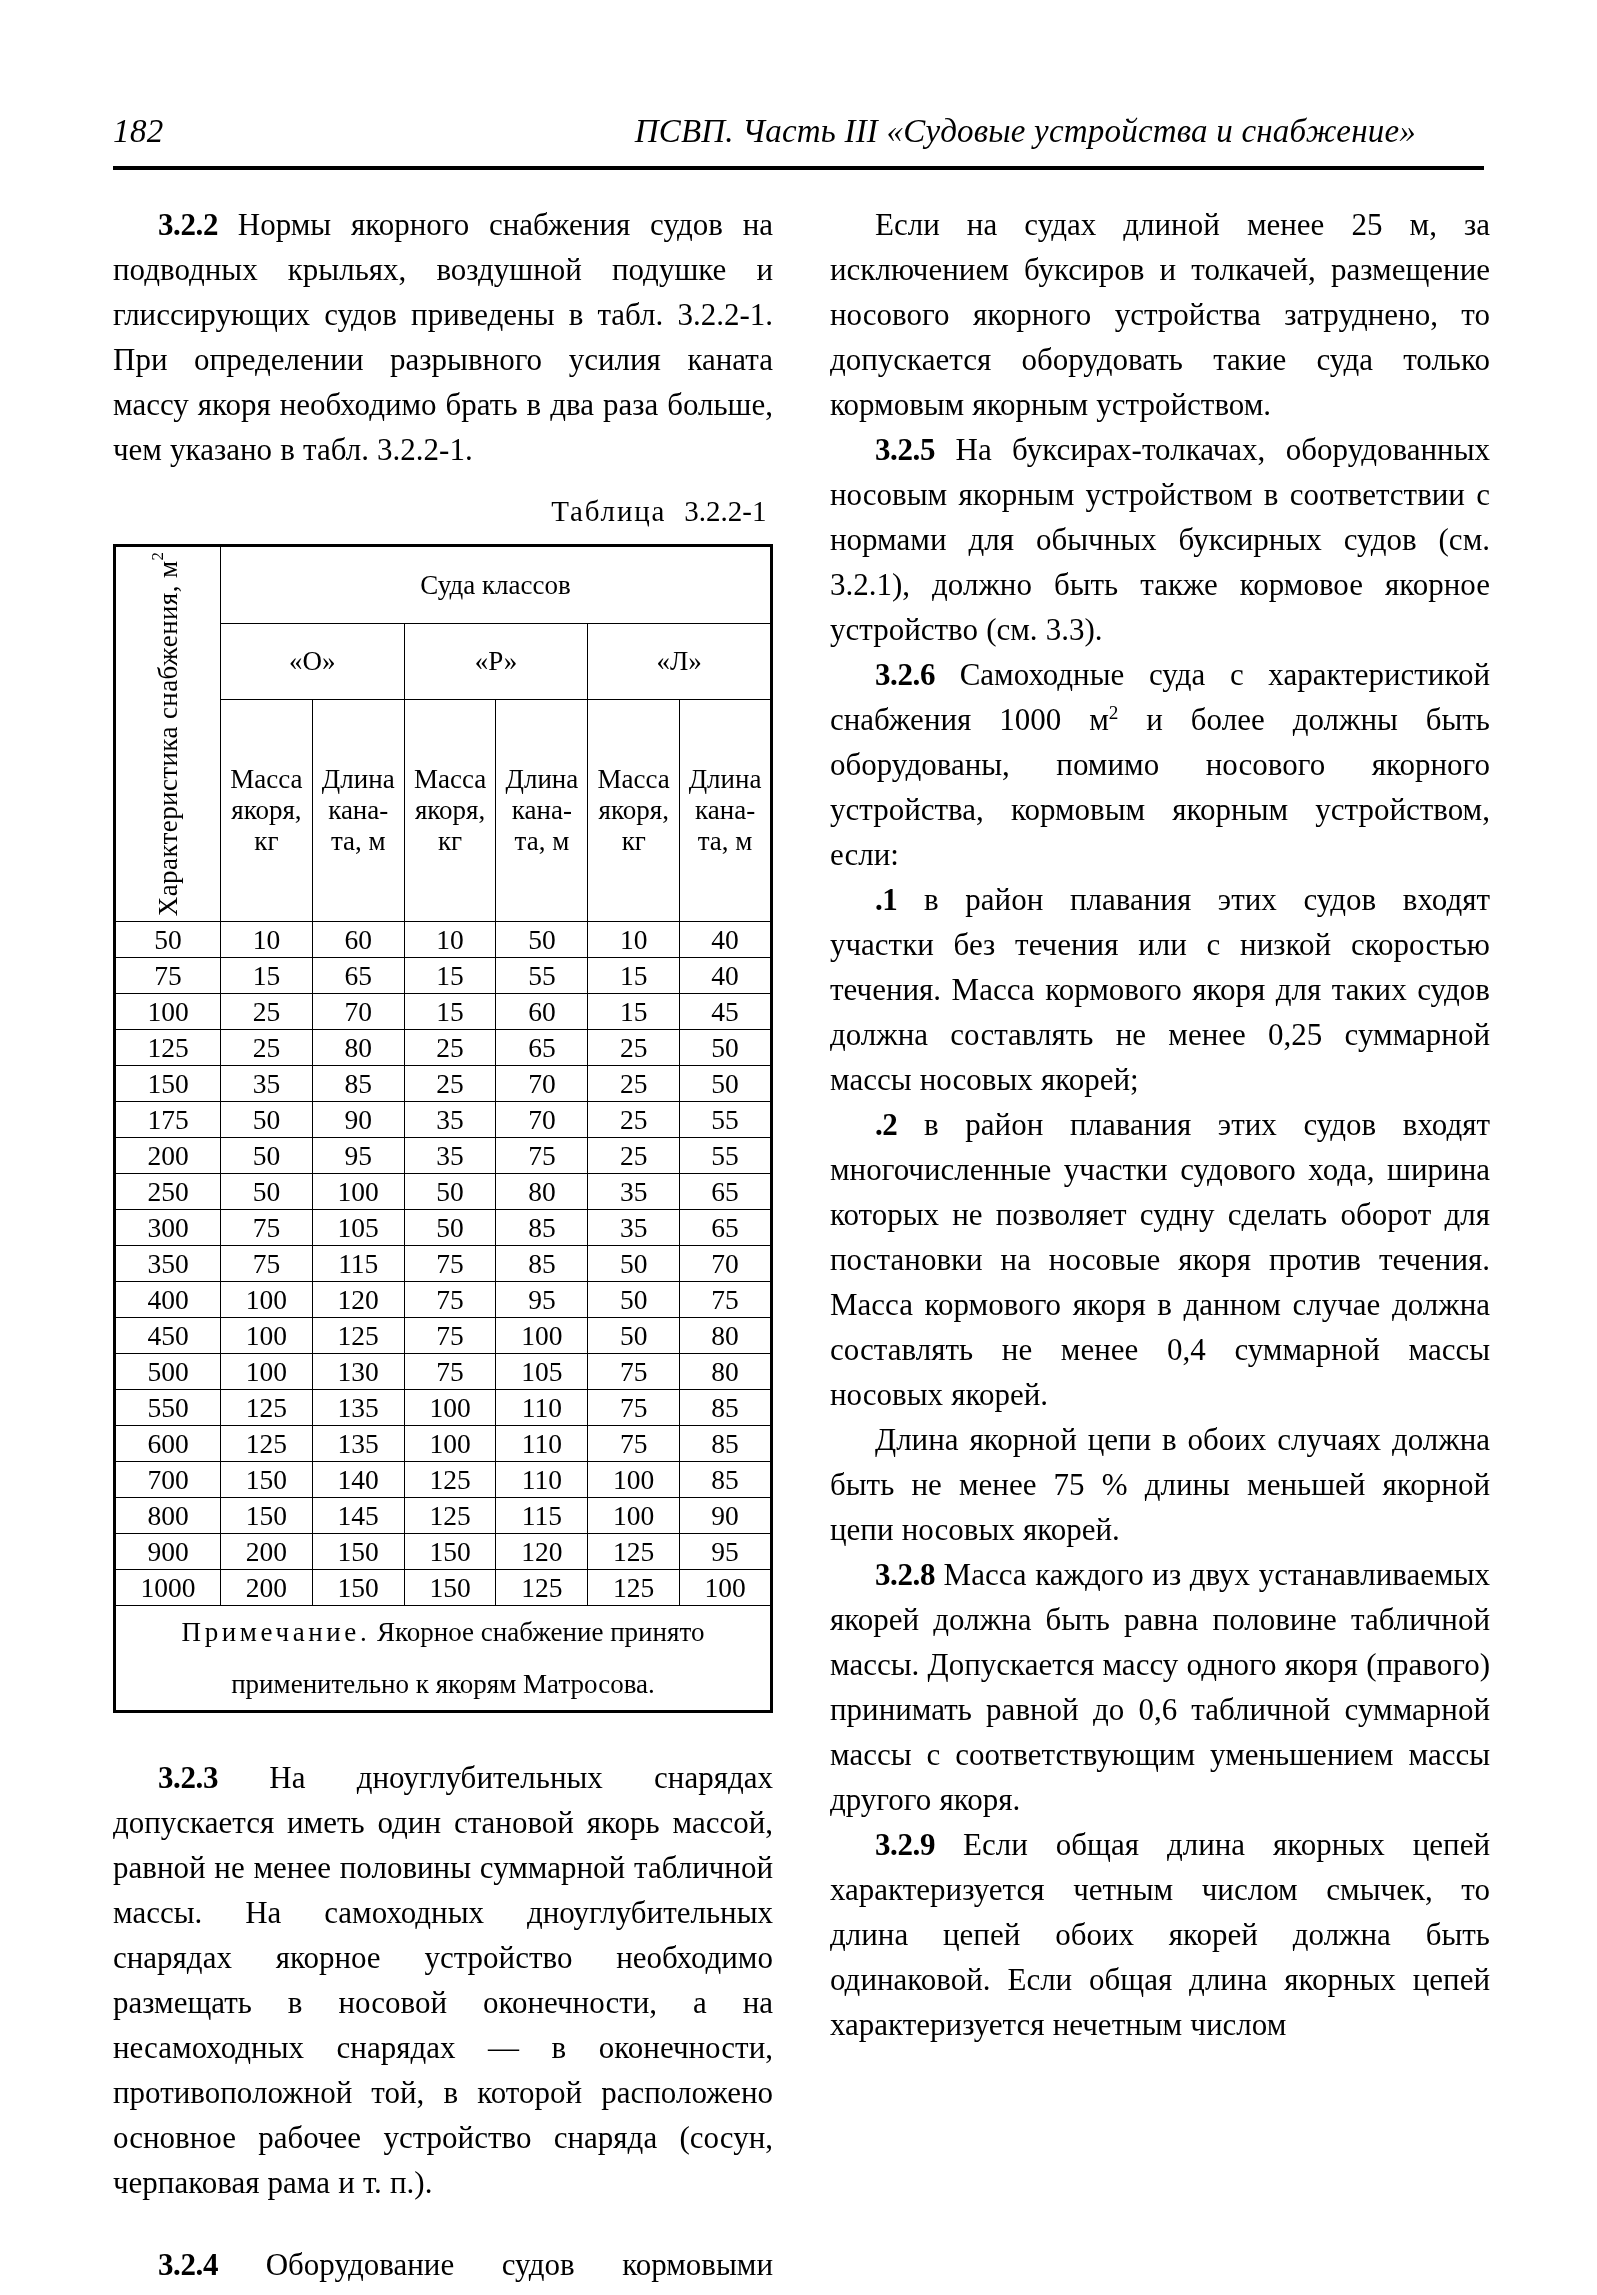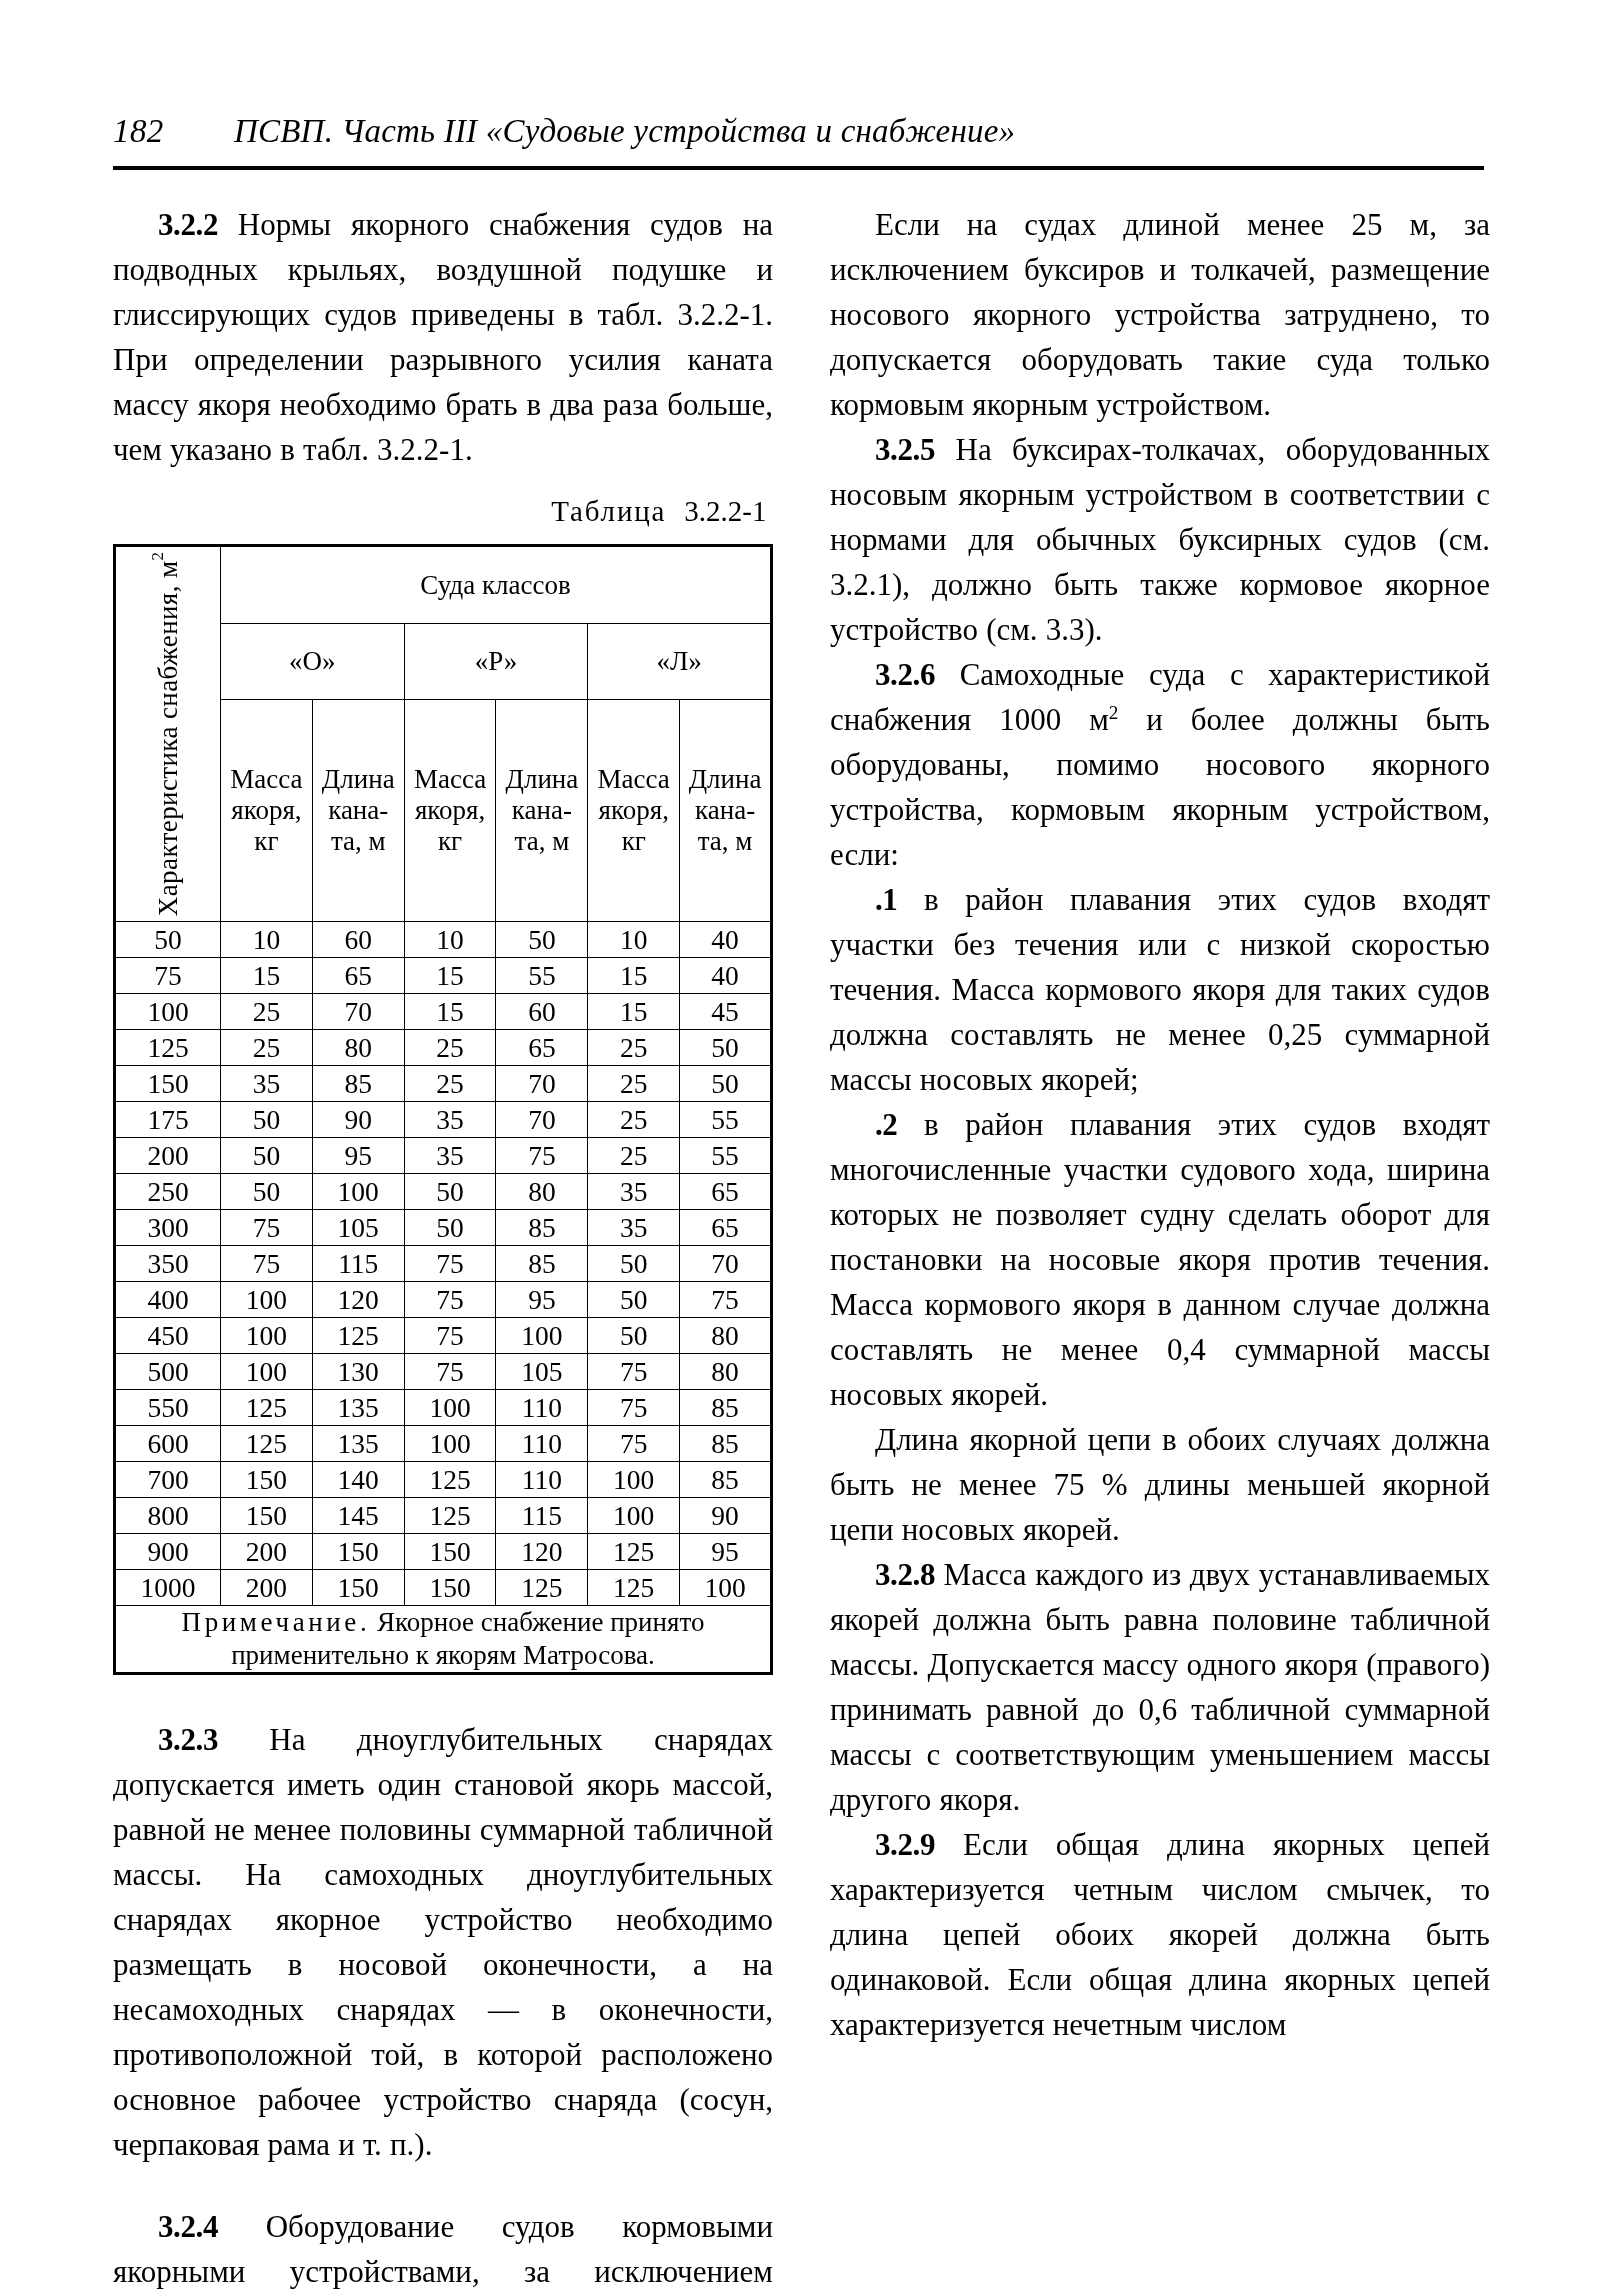--- a/index.html
+++ b/index.html
@@ -38,21 +38,21 @@
     font-size: 33px;
     letter-spacing: 0.4px;
     width: 121px;
     flex: 0 0 121px;
   }
   .runtitle {
     font-style: italic;
     font-size: 33px;
     letter-spacing: 0.2px;
     flex: 1 1 auto;
-    text-align: left;
+    text-align: right;
     padding-right: 73px;
     white-space: nowrap;
   }
   .runrule {
     position: absolute;
     left: 113px;
     top: 166px;
     width: 1371px;
     height: 4px;
     background: #000;
@@ -140,21 +140,21 @@
     margin: 0 auto;
     padding: 4.9px 0;
     text-align: center;
   }
   .hdrpad { padding: 4px 1.6px 5.7px 1.6px; }
   .hdr2 { line-height: 32px; padding: 4.9px 1.6px 6.5px 1.6px; }
   td.datacell { height: 35px; line-height: 35px; font-size: 27.5px; }
   td.firstcol { width: 104px; }
   .note {
     font-size: 27px;
-    line-height: 33px;
+    line-height: 52px;
     text-align: left;
     padding: 7.3px 8px 8px 8px;
   }
   .note .sp { letter-spacing: 3.6px; }
 </style>
 </head>
 <body>
 
 <div class="page">
 

